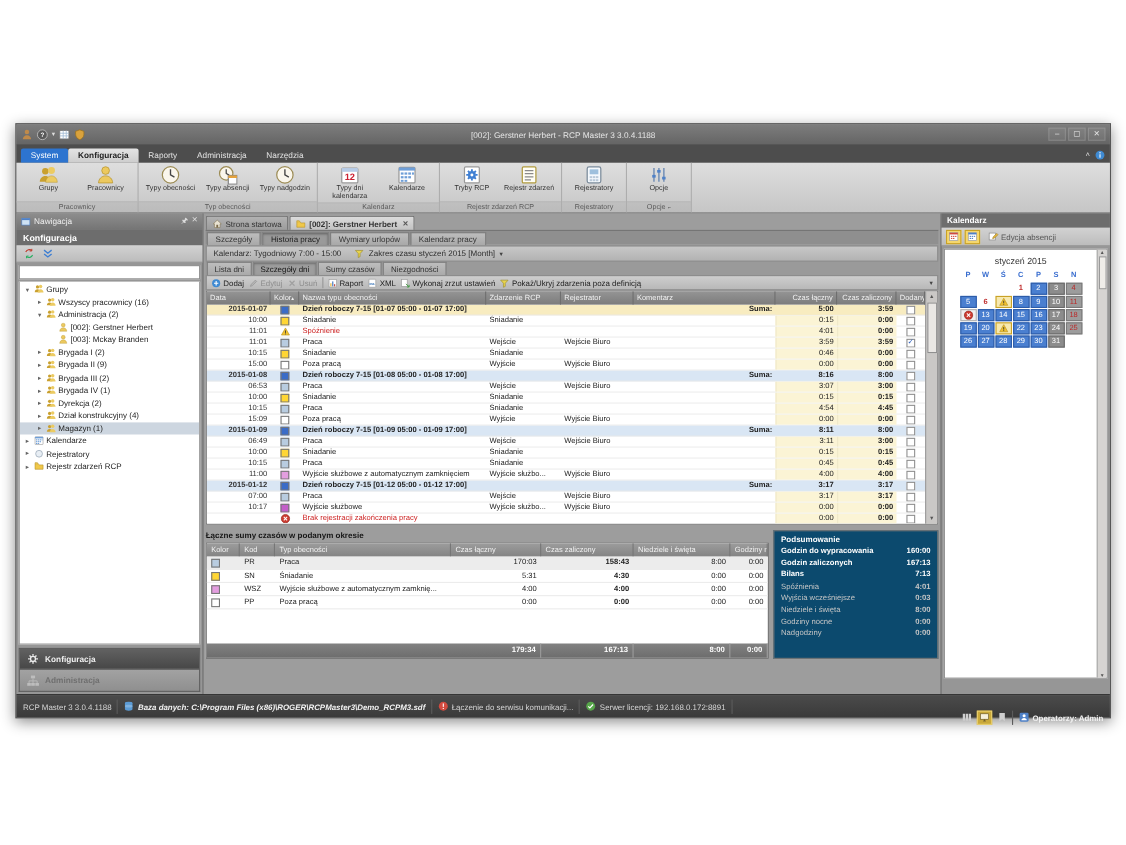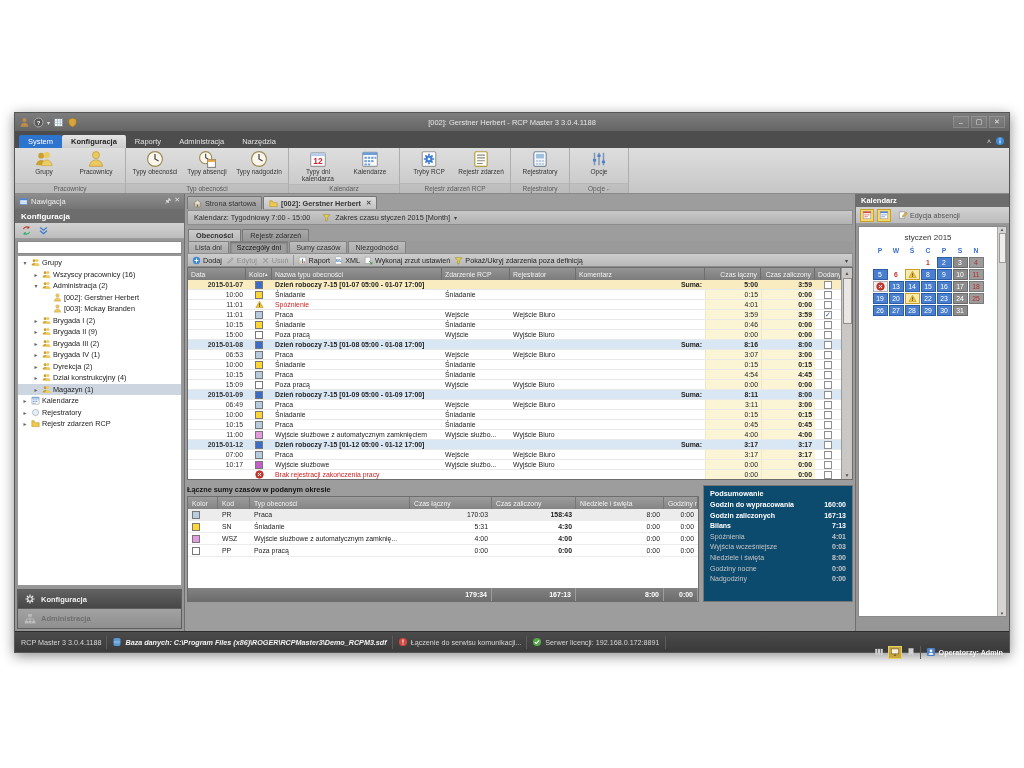--- a/index.html
+++ b/index.html
@@ -651,34 +651,36 @@
               <span class="ic" style="width: 9px; height: 9px;">
                 <svg viewBox="0 0 16 16">
                   <path d="M1.5 4.5h5l1.5 2h6.5v7h-13z" fill="#f0c84a" stroke="#b8942c"></path>
                   <path d="M1.5 4.5V3h4l1 1.5" fill="#f0c84a" stroke="#b8942c"></path>
                 </svg>
               </span>
               <span>[002]: Gerstner Herbert</span>
               <span class="x">✕</span>
             </div>
           </div>
+        <div class="subtabs" id="subtabs">
+            <div class="stab">Szczegóły</div>
+            <div class="stab active">Historia pracy</div>
+            <div class="stab">Wymiary urlopów</div>
+            <div class="stab">Kalendarz pracy</div>
+          </div>
         <div class="infobar">
           <span>Kalendarz: Tygodniowy 7:00 - 15:00</span>
           <span class="ic" style="margin-left:8px;">
               <svg viewBox="0 0 16 16">
                 <path d="M2 3h12l-4.5 5v5l-3 1.5V8z" fill="#e8d44c" stroke="#9a8a2a"></path>
               </svg>
             </span>
           <span>Zakres czasu styczeń 2015 [Month]</span>
           <span class="caret">▾</span>
         </div>
-        <div class="viewtabs" id="viewtabs">
-            <div class="vtab active">Obecności</div>
-            <div class="vtab">Rejestr zdarzeń</div>
-          </div>
         <div class="dettabs" id="dettabs">
             <div class="ktab">Lista dni</div>
             <div class="ktab active">Szczegóły dni</div>
             <div class="ktab">Sumy czasów</div>
             <div class="ktab">Niezgodności</div>
           </div>
         <div class="tbltools" id="tbltools">
             <div class="titem2">
               <span class="ic" style="width: 9px; height: 9px;">
                 <svg viewBox="0 0 16 16">

